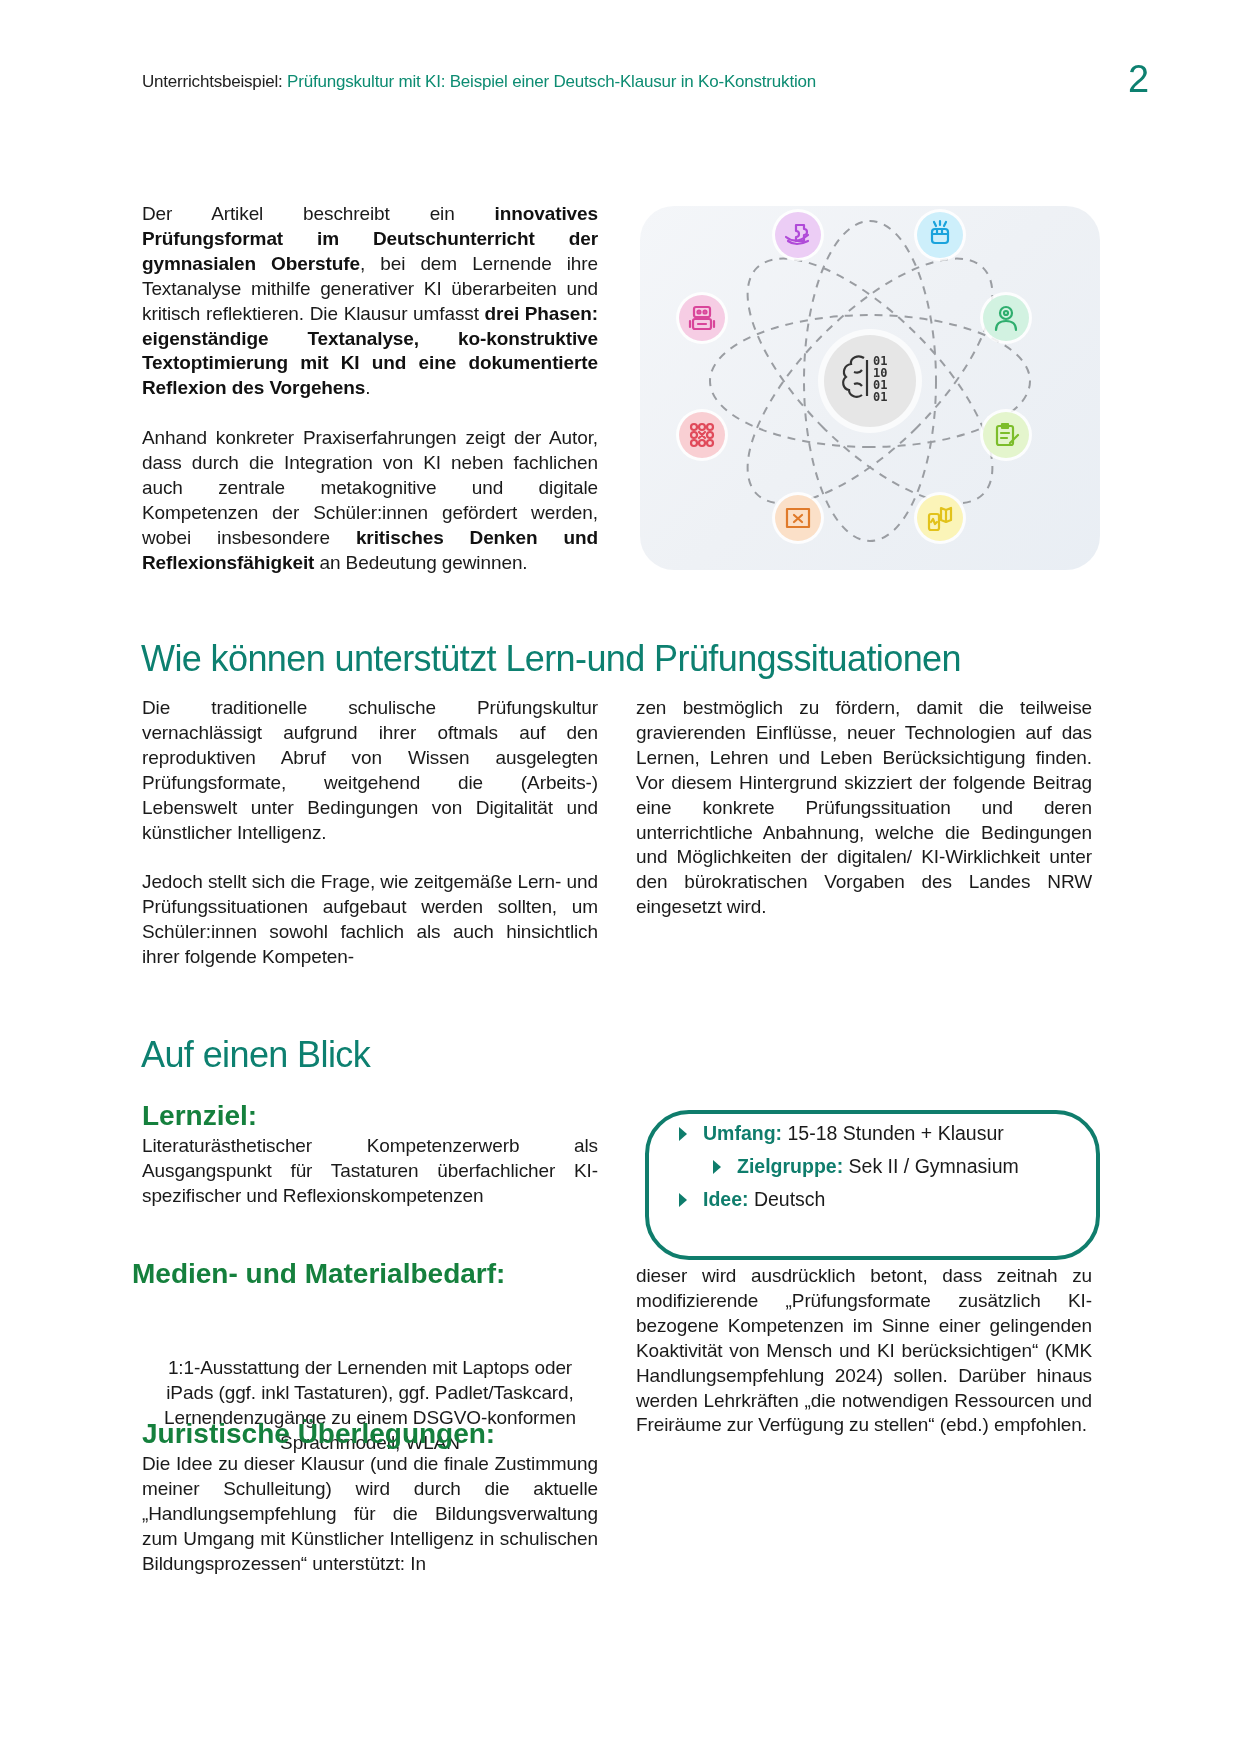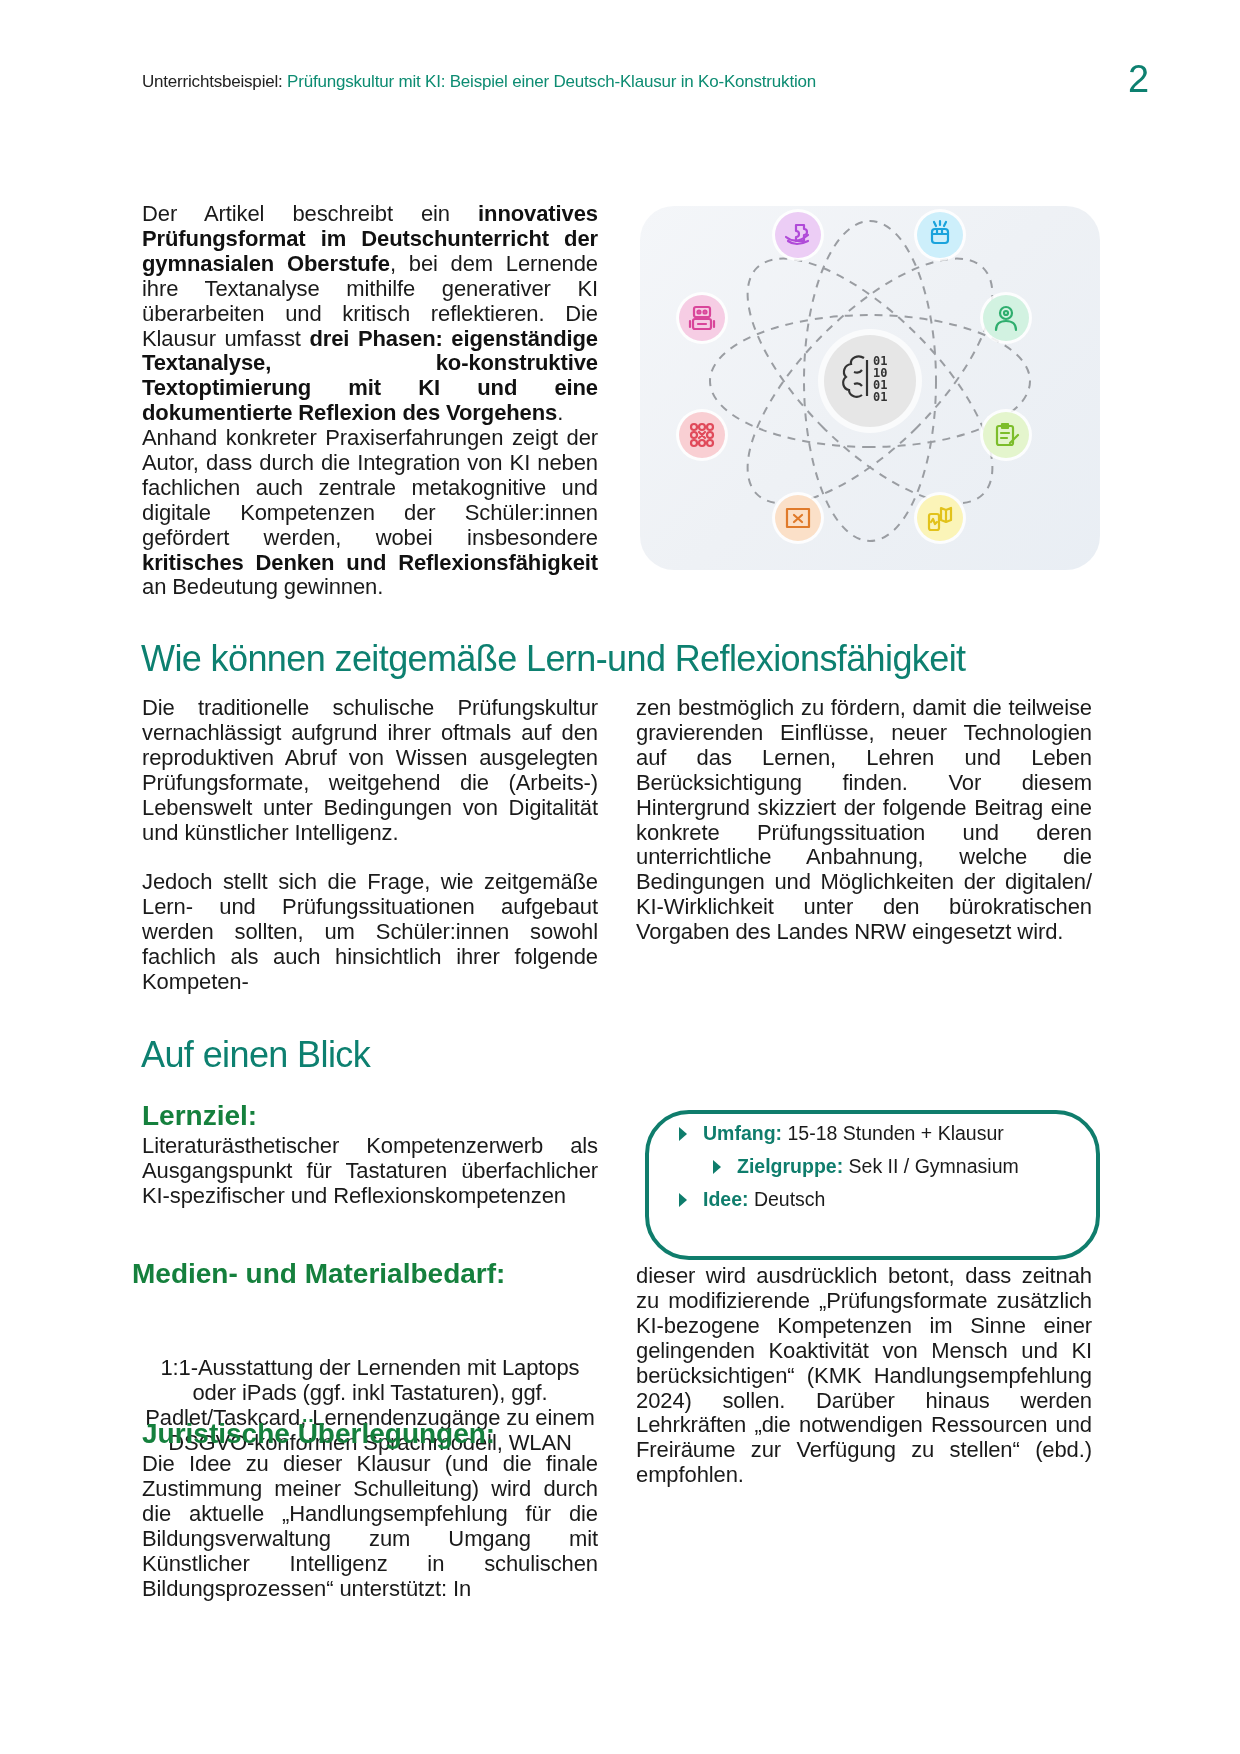--- a/index.html
+++ b/index.html
@@ -2,21 +2,21 @@
 <html><head>
 <meta charset="utf-8">
 <style>
   html, body { margin: 0; padding: 0; background: #ffffff; }
   body { width: 1240px; height: 1754px; position: relative; overflow: hidden;
          font-family: "Liberation Sans", sans-serif; color: #1a1a1a; }
   .abs { position: absolute; }
   .running-head { left: 142px; top: 72px; font-size: 17px; letter-spacing: -0.2px; color: #222; white-space: nowrap; }
   .running-head .accent { color: #0d8c72; }
   .page-num { left: 1128px; top: 58px; font-size: 38px; color: #0d8070; }
-  .para { font-size: 22px; line-height: 24.9px; text-align: justify; color: #1a1a1a; letter-spacing: -0.1px; }
+  .para { font-size: 19px; line-height: 24.9px; text-align: justify; color: #1a1a1a; letter-spacing: -0.1px; }
   .para b { font-weight: bold; color: #111; }
   .h2 { font-size: 36px; color: #0d8070; letter-spacing: -0.6px; white-space: nowrap; }
   .h3 { font-size: 28px; font-weight: bold; color: #15803d; }
   .illus { left: 640px; top: 206px; width: 460px; height: 364px; border-radius: 34px;
            background: linear-gradient(135deg, #f4f6f9 0%, #eef1f5 50%, #e9eef4 100%); overflow: hidden; }
   .info-box { left: 645px; top: 1110px; width: 455px; height: 150px; border: 4px solid #0f7d6c;
               border-radius: 44px; box-sizing: border-box; }
   .info-item { position: absolute; left: 30px; font-size: 19.5px; white-space: nowrap; color: #1a1a1a; }
   .info-item .arrow { display: inline-block; width: 0; height: 0; border-top: 7px solid transparent;
               border-bottom: 7px solid transparent; border-left: 8px solid #0f7d6c; margin-right: 16px; vertical-align: -1px; }
@@ -133,21 +133,21 @@
             <circle cx="-3" cy="-6" r="1.5"></circle>
             <circle cx="3" cy="-6" r="1.5"></circle>
             <rect x="-9" y="1" width="18" height="10" rx="2"></rect>
             <path d="M-12 3 v6 M12 3 v6 M-4 6 h8"></path>
           </g>
         </g>
       </g>
   </svg>
 </div>
 
-<div class="abs h2" style="left:141px; top:638px;">Wie können zeitgemäße Lern-und Reflexionsfähigkeit</div>
+<div class="abs h2" style="left:141px; top:638px;">Wie können unterstützt Lern-und Prüfungssituationen</div>
 <div class="abs para" style="left:142px; top:696px; width:456px;">Die traditionelle schulische Prüfungskultur vernachlässigt aufgrund ihrer oftmals auf den reproduktiven Abruf von Wissen ausgelegten Prüfungsformate, weitgehend die (Arbeits-) Lebenswelt unter Bedingungen von Digitalität und künstlicher Intelligenz.</div>
 <div class="abs para" style="left:142px; top:870px; width:456px;">Jedoch stellt sich die Frage, wie zeitgemäße Lern- und Prüfungssituationen aufgebaut werden sollten, um Schüler:innen sowohl fachlich als auch hinsichtlich ihrer folgende Kompeten-</div>
 <div class="abs para" style="left:636px; top:696px; width:456px;">zen bestmöglich zu fördern, damit die teilweise gravierenden Einflüsse, neuer Technologien auf das Lernen, Lehren und Leben Berücksichtigung finden. Vor diesem Hintergrund skizziert der folgende Beitrag eine konkrete Prüfungssituation und deren unterrichtliche Anbahnung, welche die Bedingungen und Möglichkeiten der digitalen/ KI-Wirklichkeit unter den bürokratischen Vorgaben des Landes NRW eingesetzt wird.</div>
 
 <div class="abs h2" style="left:141px; top:1034px;">Auf einen Blick</div>
 
 <div class="abs h3" style="left:142px; top:1100px;">Lernziel:</div>
 <div class="abs para" style="left:142px; top:1134px; width:456px; text-align-last:left;">Literaturästhetischer Kompetenzerwerb als Ausgangspunkt für Tastaturen überfachlicher KI-spezifischer und Reflexionskompetenzen</div>
 
 <div class="abs info-box">

